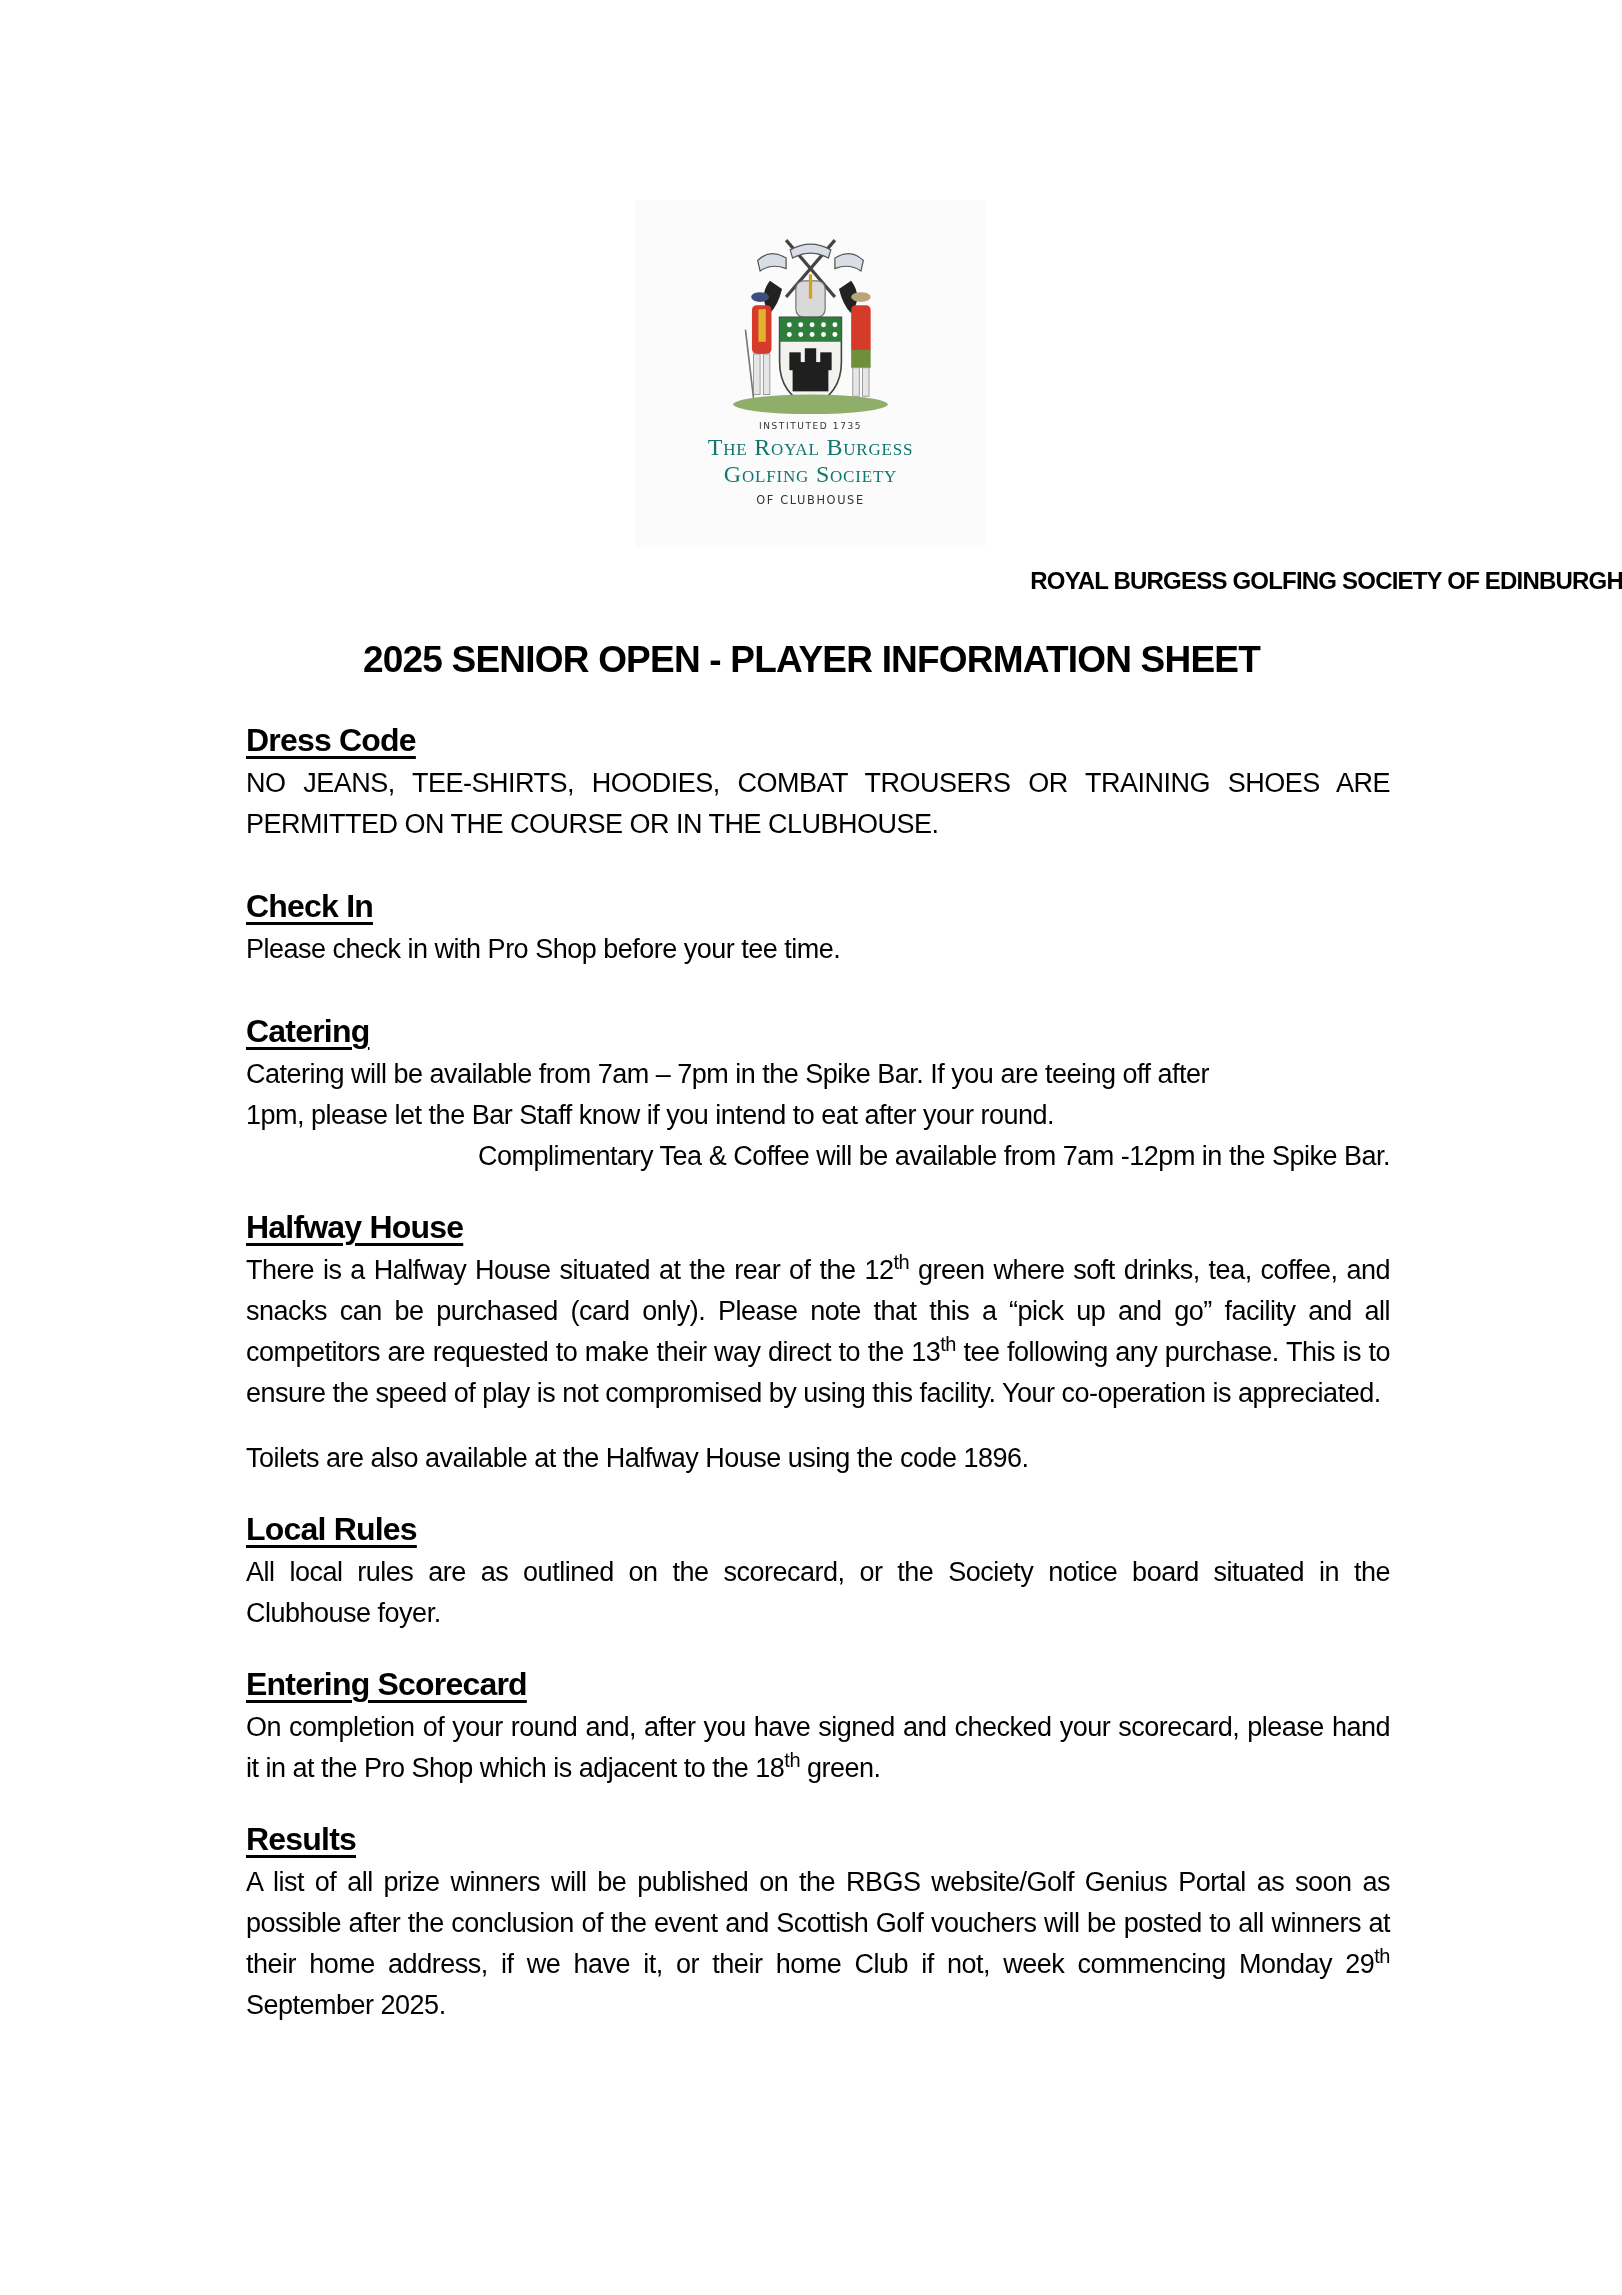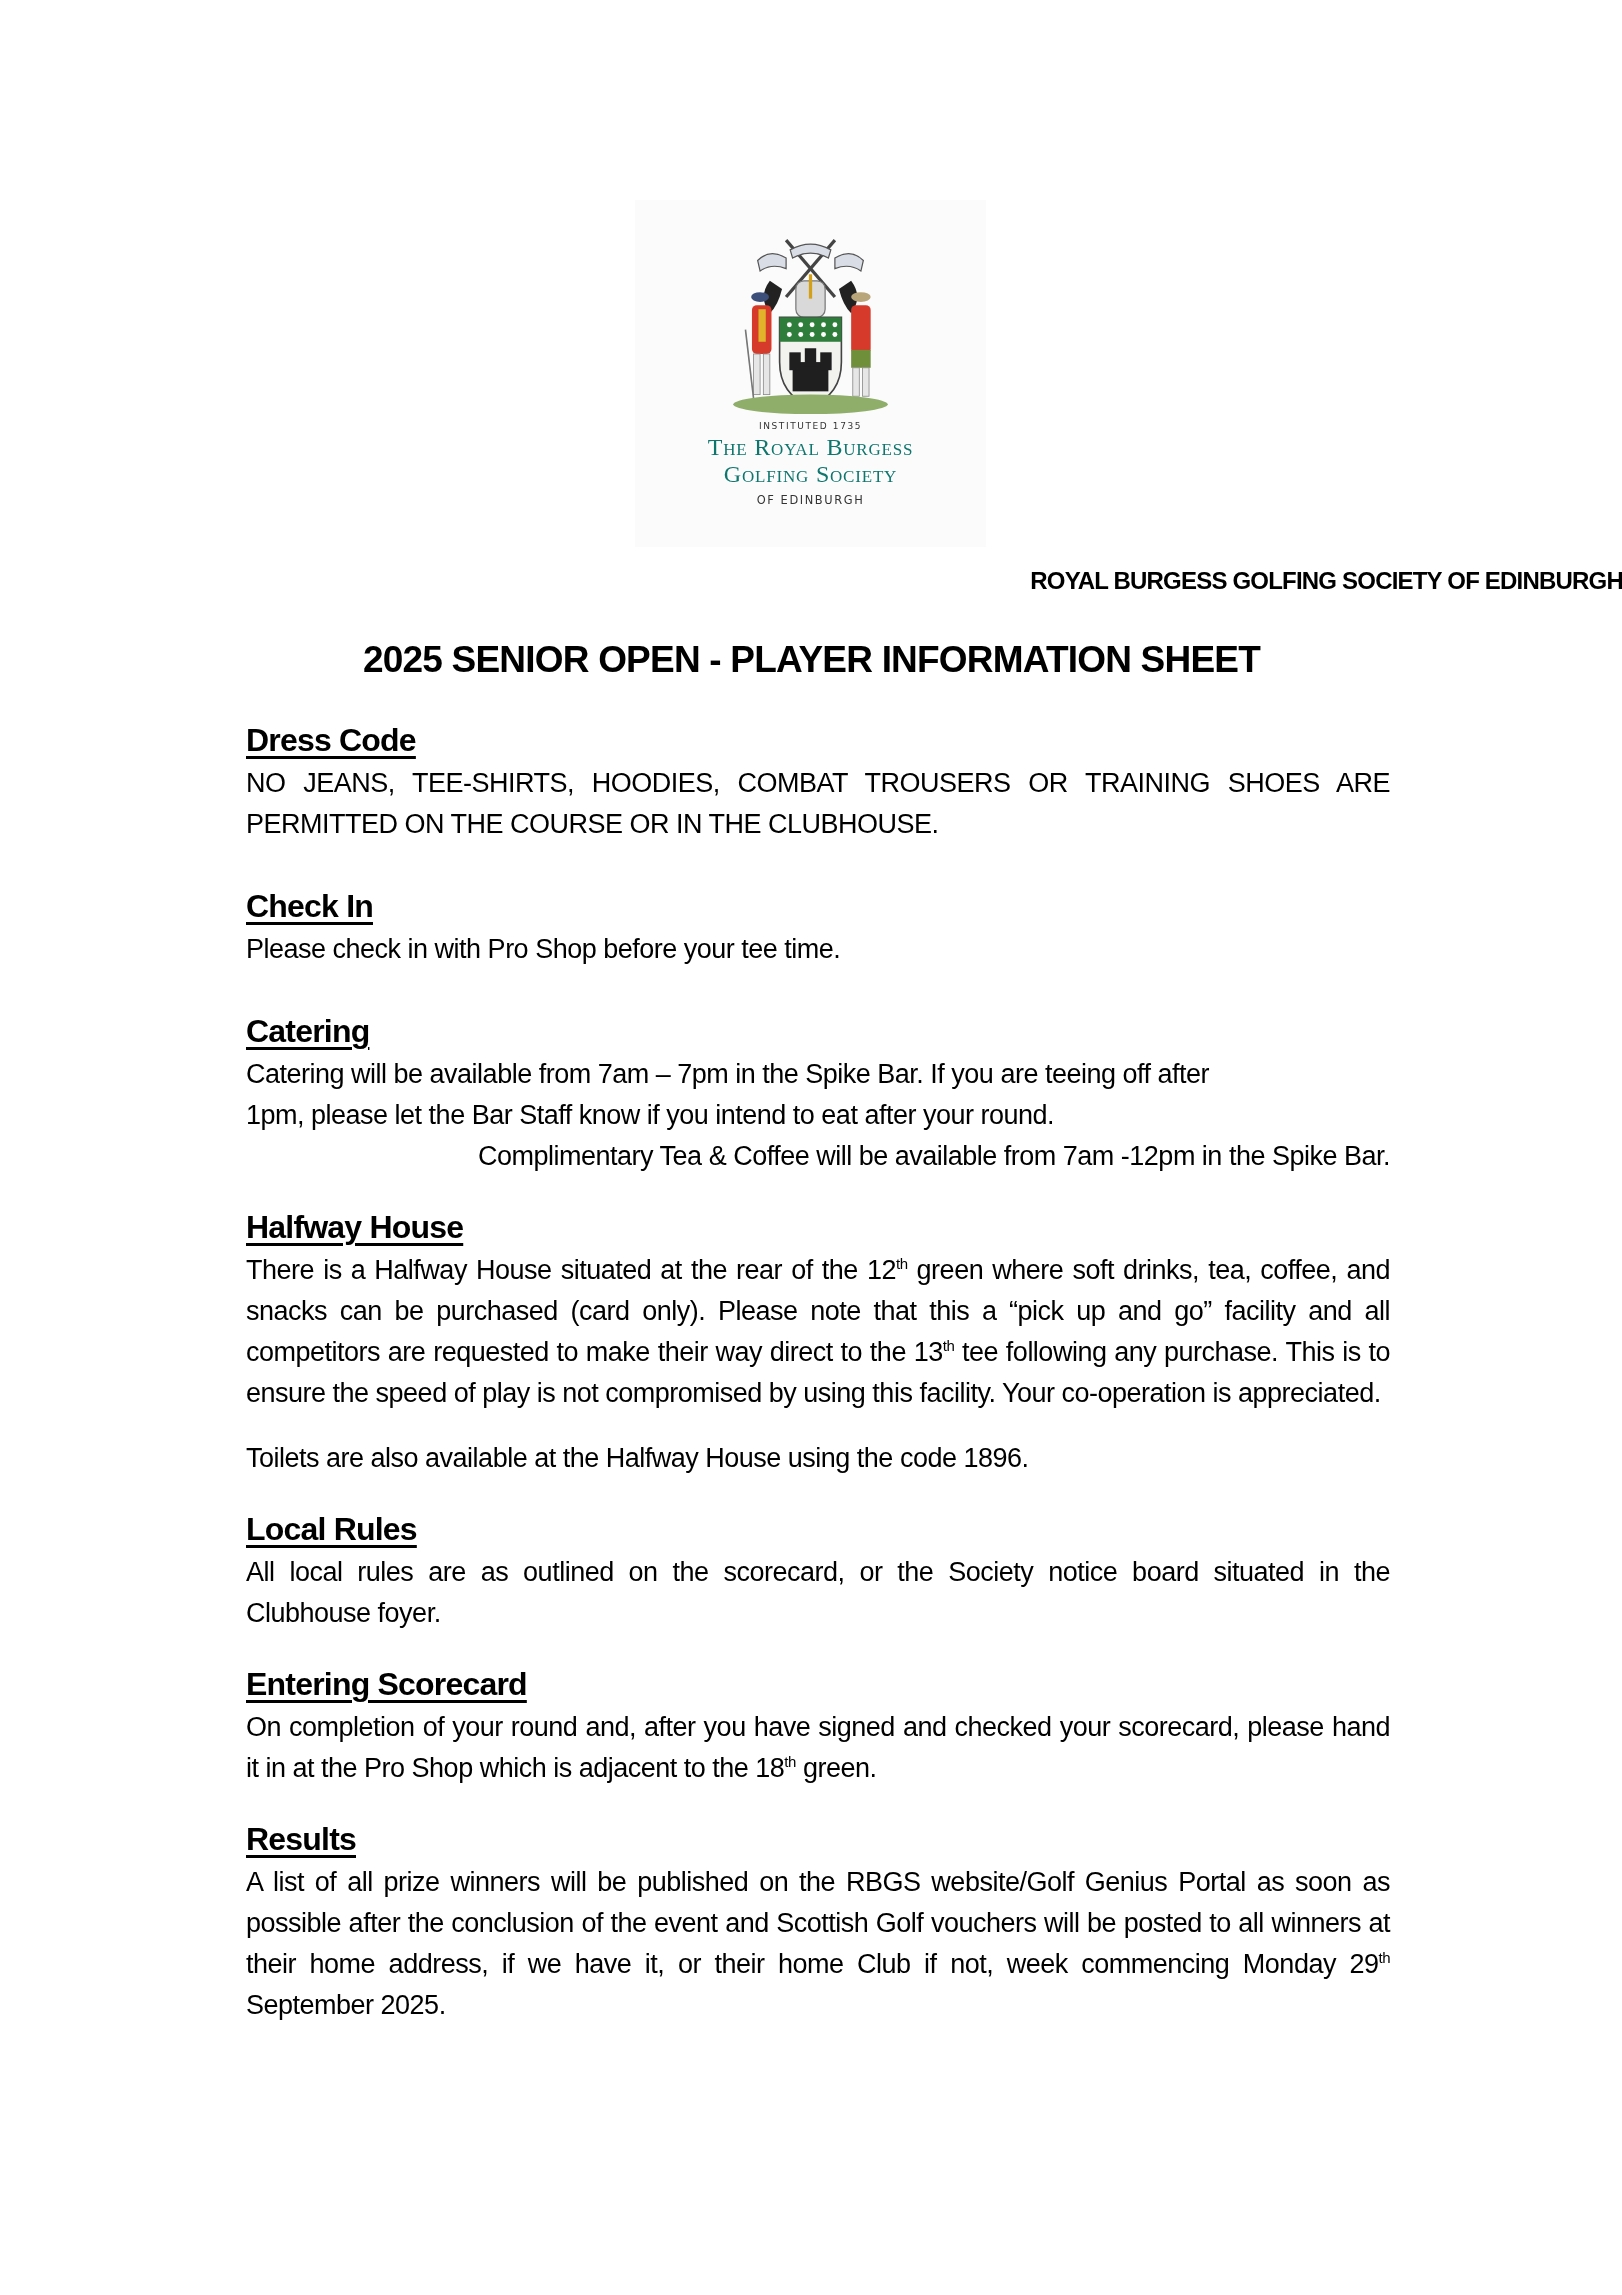--- a/index.html
+++ b/index.html
@@ -27,21 +27,21 @@
   .doc-title { position: absolute; left: 0; width: 1623px; top: 635px; text-align: center;
                font-weight: bold; font-size: 37px; letter-spacing: -0.8px; }
 
   .content { position: absolute; left: 246px; width: 1144px; top: 714px; }
   .section { margin: 0; }
   .section h2 { margin: 0; font-size: 32px; font-weight: bold; text-decoration: underline;
                 text-decoration-thickness: 3.2px; text-underline-offset: 4.9px; line-height: 45px;
                 letter-spacing: -0.8px; }
   .section p { margin: 0; font-size: 27px; line-height: 41px; text-align: justify; letter-spacing: -0.5px; }
   .section p.last-line-left { text-align-last: left; }
-  sup { font-size: 15px; line-height: 0; vertical-align: super; }
+  sup { font-size: 20px; line-height: 0; vertical-align: super; }
   .gap-dress { height: 39px; }
   .gap-std { height: 39px; }
   .gap-small { height: 28px; }
   .para-gap { height: 24px; }
 </style>
 </head>
 <body>
 
 <div class="page">
 
@@ -91,21 +91,21 @@
       <rect x="160" y="90" width="24" height="60" rx="6" fill="#d63a2a"></rect>
       <rect x="160" y="145" width="24" height="22" fill="#6f8f3a"></rect>
       <rect x="162" y="167" width="8" height="35" fill="#e6e6e6" stroke="#888"></rect>
       <rect x="174" y="167" width="8" height="35" fill="#e6e6e6" stroke="#888"></rect>
 
       <ellipse cx="110" cy="212" rx="95" ry="12" fill="#8fae6a"></ellipse>
     </svg>
     <div class="logo-inst">INSTITUTED 1735</div>
     <div class="logo-name l1">The Royal Burgess</div>
     <div class="logo-name l2">Golfing Society</div>
-    <div class="logo-of">OF EDINBURGH</div>
+    <div class="logo-of">OF CLUBHOUSE</div>
   </div>
 
   <div class="org-title">ROYAL BURGESS GOLFING SOCIETY OF EDINBURGH</div>
   <div class="doc-title">2025 SENIOR OPEN - PLAYER INFORMATION SHEET</div>
 
   <div class="content">
 
     <div class="section">
       <h2>Dress Code</h2>
       <p class="last-line-left">NO JEANS, TEE-SHIRTS, HOODIES, COMBAT TROUSERS OR TRAINING SHOES ARE PERMITTED ON THE COURSE OR IN THE CLUBHOUSE.</p>

